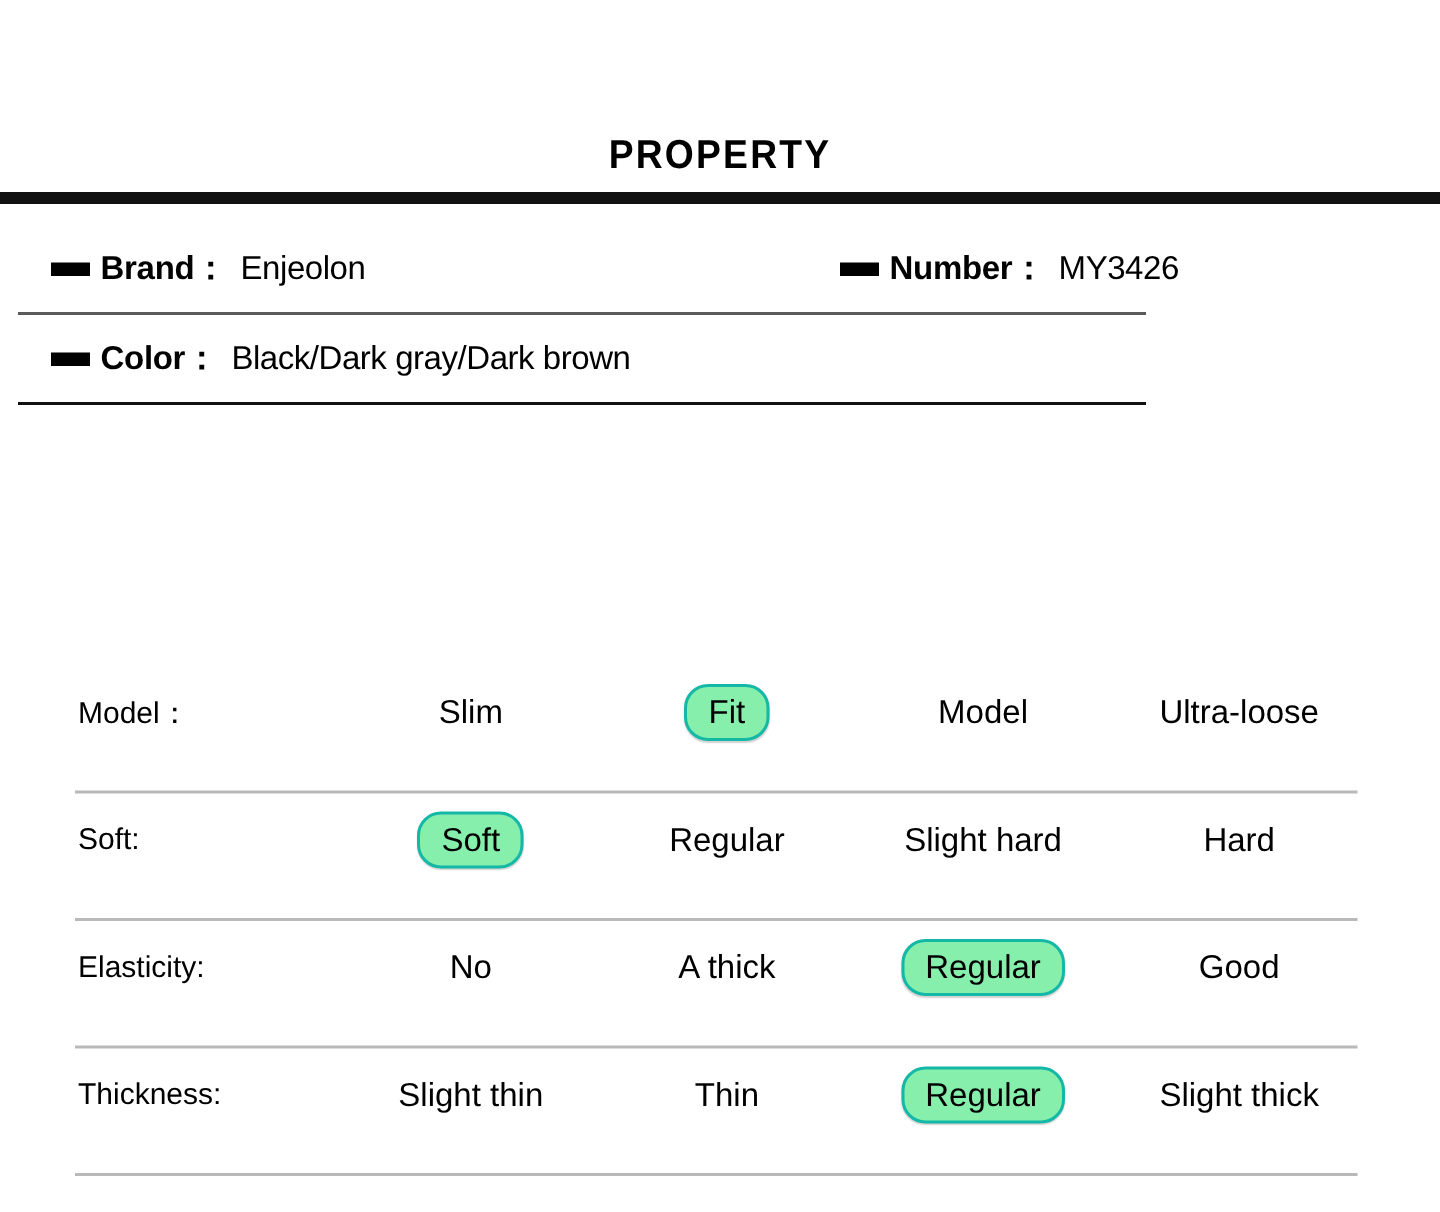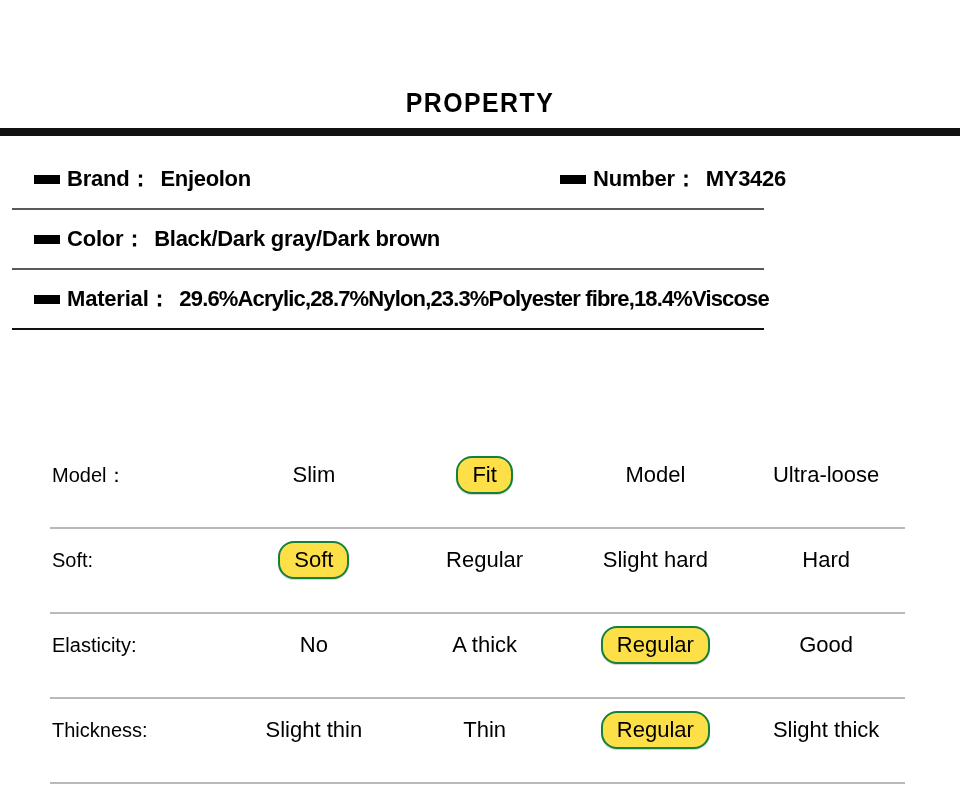--- a/index.html
+++ b/index.html
@@ -73,21 +73,21 @@
     margin-right: 7px;
     flex: none;
   }
   .spec-label {
     font-size: 22px;
     font-weight: bold;
     letter-spacing: -0.2px;
   }
   .spec-value {
     font-size: 22px;
-    font-weight: bold;
+    font-weight: normal;
     margin-left: 9px;
     letter-spacing: -0.3px;
   }
   .spec-row.material .spec-value { letter-spacing: -0.85px; }
 
   
   .attr-block {
     position: absolute;
     top: 444px;
     left: 50px;
@@ -124,25 +124,25 @@
     align-items: center;
     justify-content: center;
     font-size: 22px;
     white-space: nowrap;
   }
   .opt .opt-text {
     padding: 4px 2px;
     line-height: 26px;
   }
   .opt.selected .opt-text {
-    border: 2px solid #15803d;
+    border: 2px solid #14b8a6;
     border-radius: 16px;
     padding: 4px 14px;
     box-shadow: 0 1px 1px rgba(0,0,0,0.18);
-    background: #fde047;
+    background: #86efac;
   }
 </style>
 </head>
 <body>
 
 <div class="page-title">PROPERTY</div>
 <div class="title-rule"></div>
 
 <div class="spec-block">
 
@@ -160,27 +160,20 @@
   </div>
 
   <div class="spec-row">
     <div class="spec-cell left">
       <span class="bullet"></span>
       <span class="spec-label">Color：</span>
       <span class="spec-value">Black/Dark gray/Dark brown</span>
     </div>
   </div>
 
-  <div class="spec-row material">
-    <div class="spec-cell left">
-      <span class="bullet"></span>
-      <span class="spec-label">Material：</span>
-      <span class="spec-value">29.6%Acrylic,28.7%Nylon,23.3%Polyester fibre,18.4%Viscose</span>
-    </div>
-  </div>
 
 </div>
 
 <div class="attr-block">
 
   <div class="attr-row">
     <div class="attr-label">Model：</div>
     <div class="attr-opts">
       <div class="opt">
           <span class="opt-text">Slim</span>

